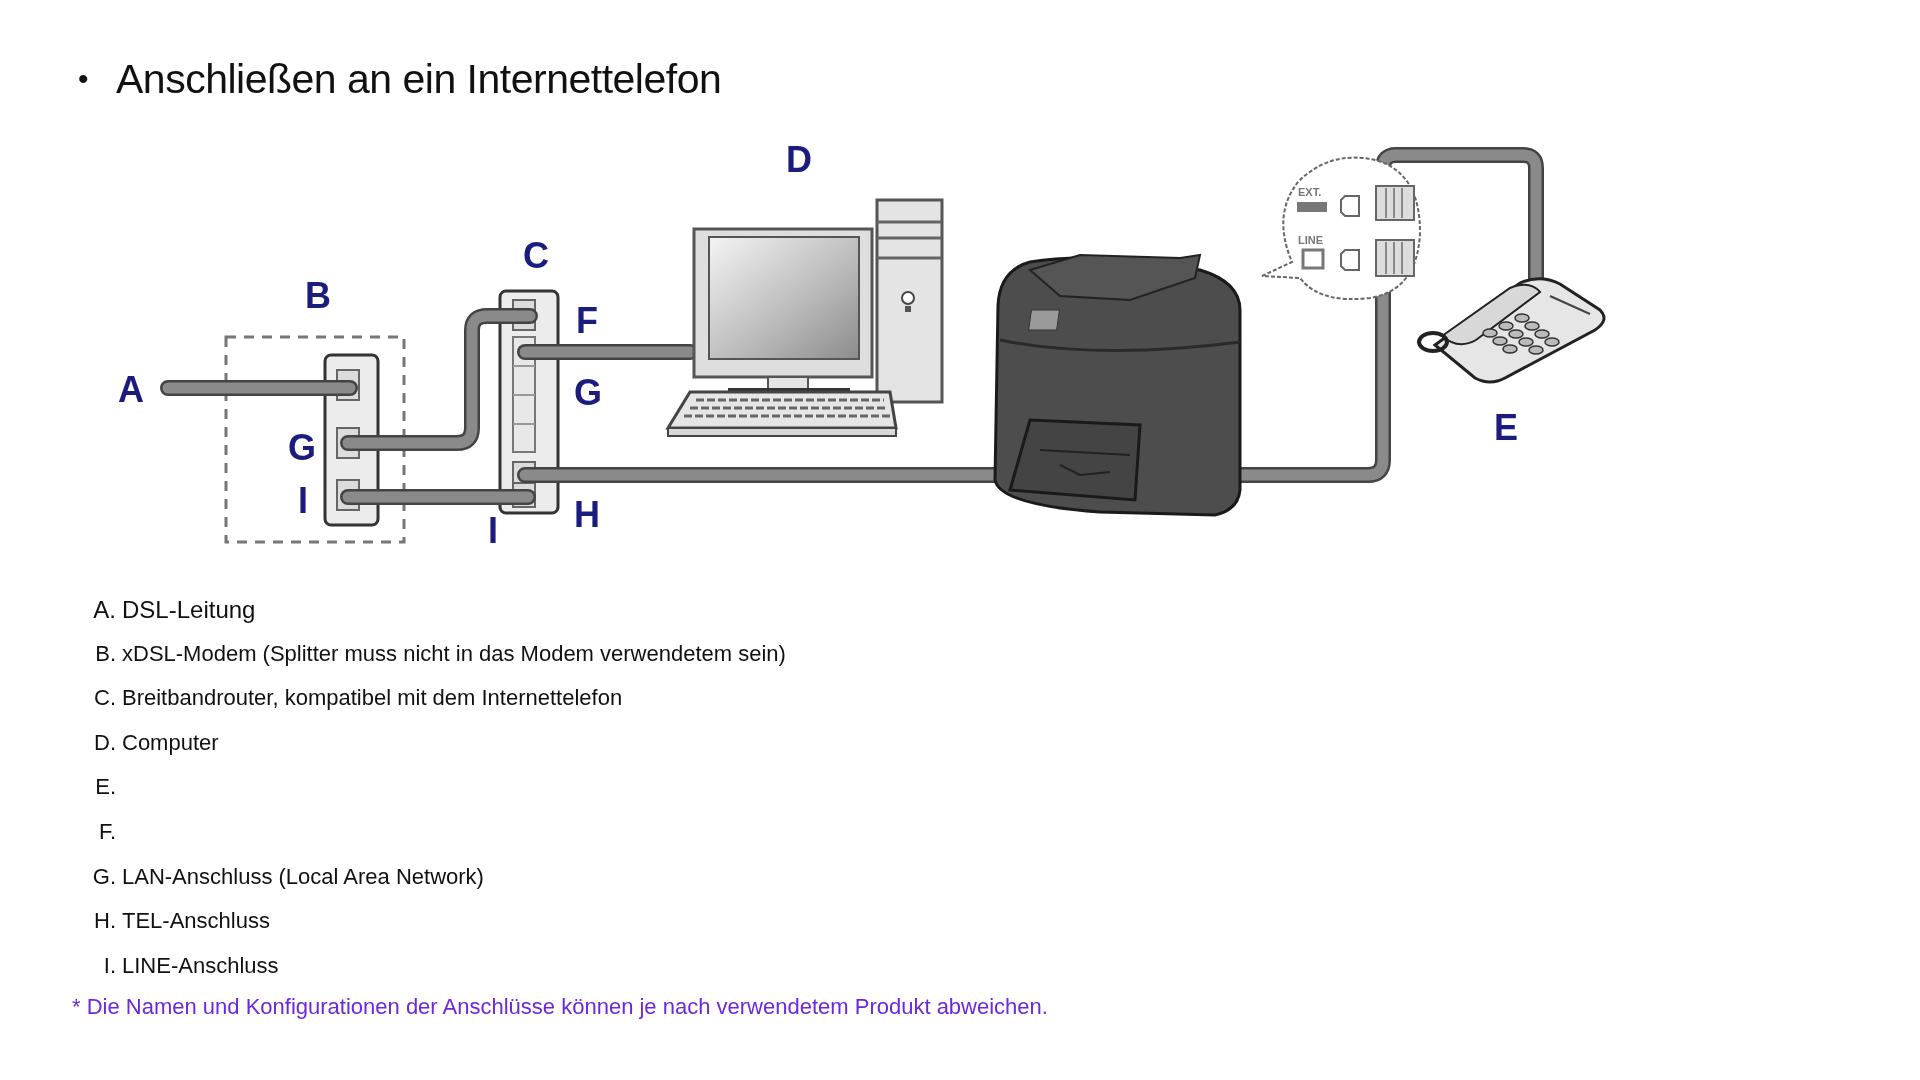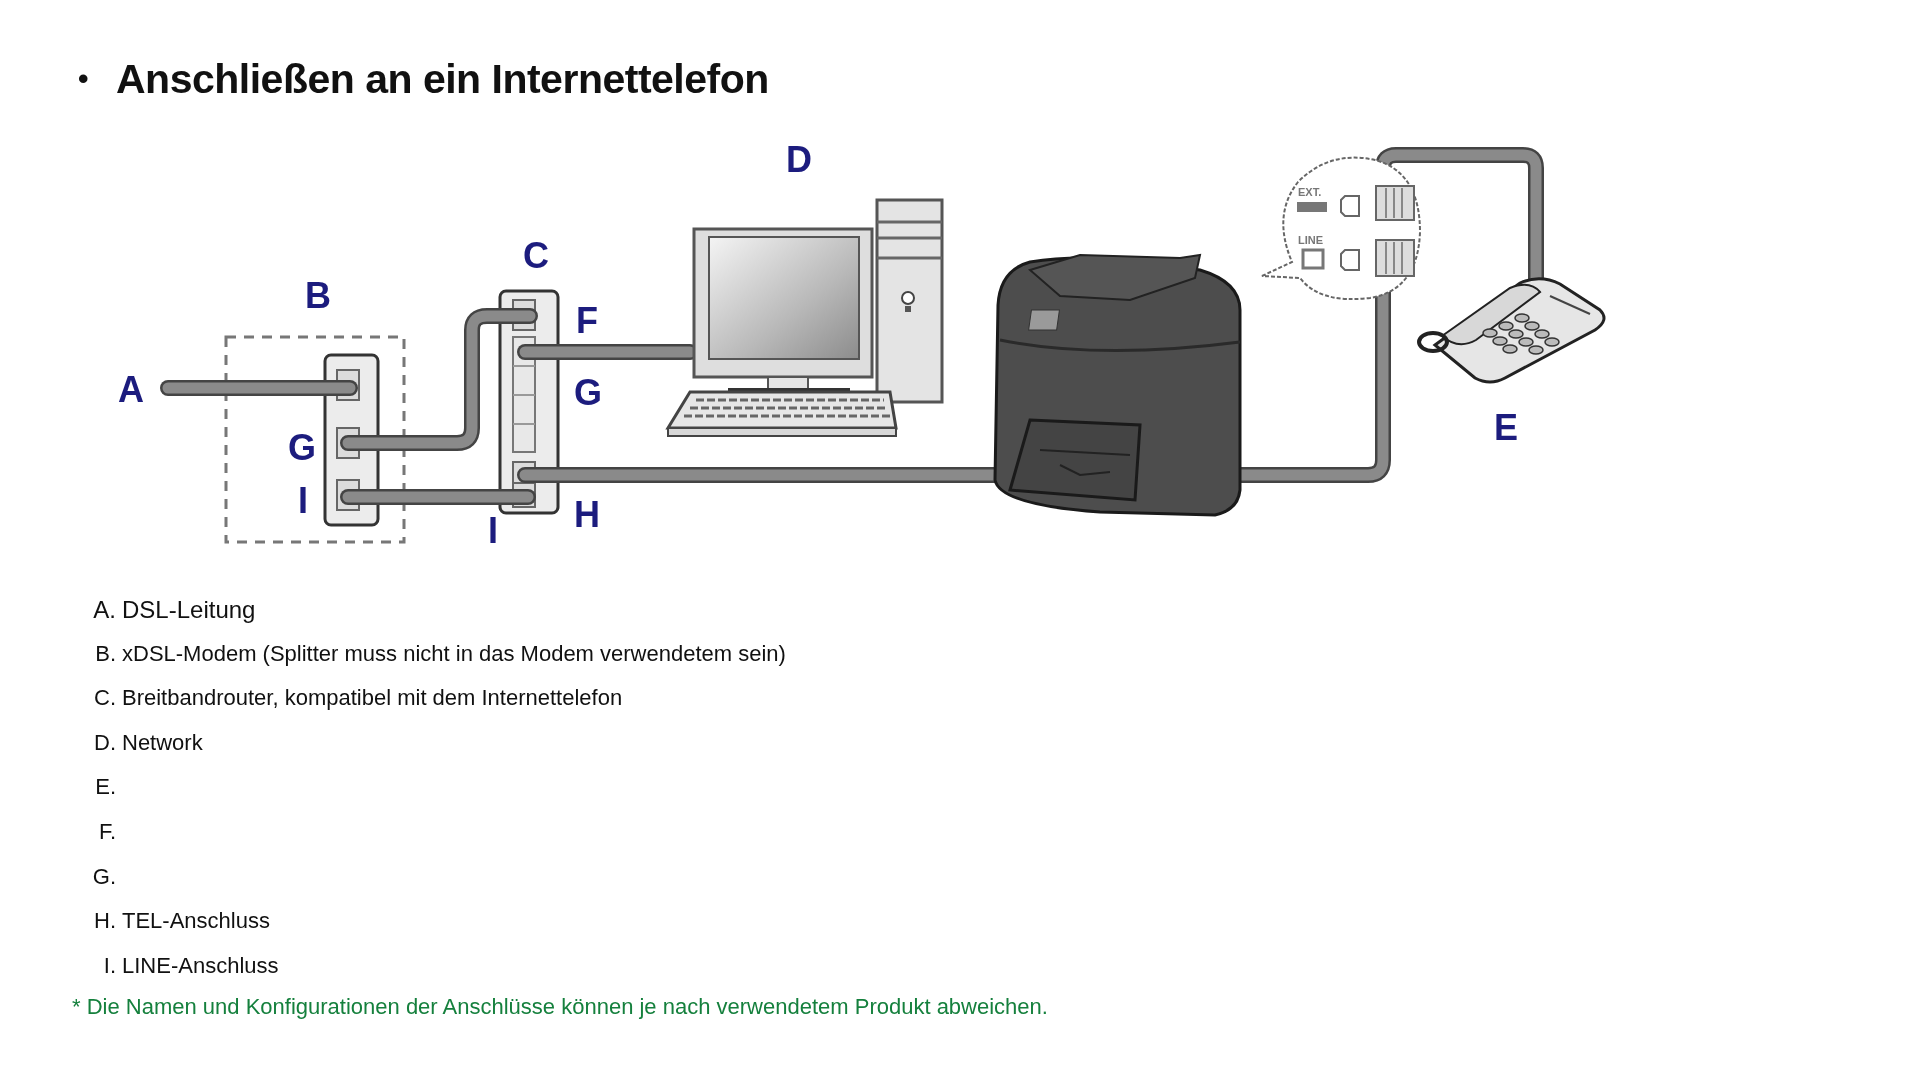--- a/index.html
+++ b/index.html
@@ -1,25 +1,25 @@
 <!DOCTYPE html>
 <html><head>
 <meta charset="utf-8">
 <style>
   html, body { margin:0; padding:0; background:#ffffff; }
   body { width:1920px; height:1080px; position:relative; overflow:hidden; font-family:"Liberation Sans", sans-serif; color:#111; }
-  .title { position:absolute; left:78px; top:56px; font-size:41px; font-weight:bold; letter-spacing:-0.5px; color:#111; white-space:nowrap; }
+  .title { position:absolute; left:78px; top:56px; font-size:41px; font-weight:normal; letter-spacing:-0.5px; color:#111; white-space:nowrap; }
   .title .bullet { display:inline-block; width:26px; margin-right:12px; font-size:30px; vertical-align:4px; }
   #diagram { position:absolute; left:0; top:0; }
   .lbl { font-family:"Liberation Sans", sans-serif; font-weight:bold; font-size:36px; fill:#1c1c7e; }
   .legend { position:absolute; left:82px; top:596px; font-size:22px; color:#111; }
   .legend .row { height:44.6px; display:flex; white-space:nowrap; }
   .legend .row:first-child { font-size:24px; }
   .legend .key { width:34px; text-align:right; padding-right:6px; }
-  .footnote { position:absolute; left:72px; top:994px; font-size:22px; color:#15803d; white-space:nowrap; }
+  .footnote { position:absolute; left:72px; top:994px; font-size:22px; color:#6d28d9; white-space:nowrap; }
 </style>
 </head>
 <body>
 
 <div class="title">
   <span class="bullet">•</span><span>Anschließen an ein Internettelefon</span>
 </div>
 
 <svg id="diagram" width="1920" height="580" viewBox="0 0 1920 580">
   <defs>
@@ -151,30 +151,31 @@
   <div class="row">
       <span class="key">B.</span>
       <span>xDSL-Modem (Splitter muss nicht in das Modem verwendetem sein)</span>
     </div>
   <div class="row">
       <span class="key">C.</span>
       <span>Breitbandrouter, kompatibel mit dem Internettelefon</span>
     </div>
   <div class="row">
       <span class="key">D.</span>
-      <span>Network</span>
+      <span>Computer</span>
     </div>
   <div class="row">
       <span class="key">E.</span>
     </div>
   <div class="row">
       <span class="key">F.</span>
     </div>
   <div class="row">
       <span class="key">G.</span>
+      <span>LAN-Anschluss (Local Area Network)</span>
     </div>
   <div class="row">
       <span class="key">H.</span>
       <span>TEL-Anschluss</span>
     </div>
   <div class="row">
       <span class="key">I.</span>
       <span>LINE-Anschluss</span>
     </div>
 </div>

